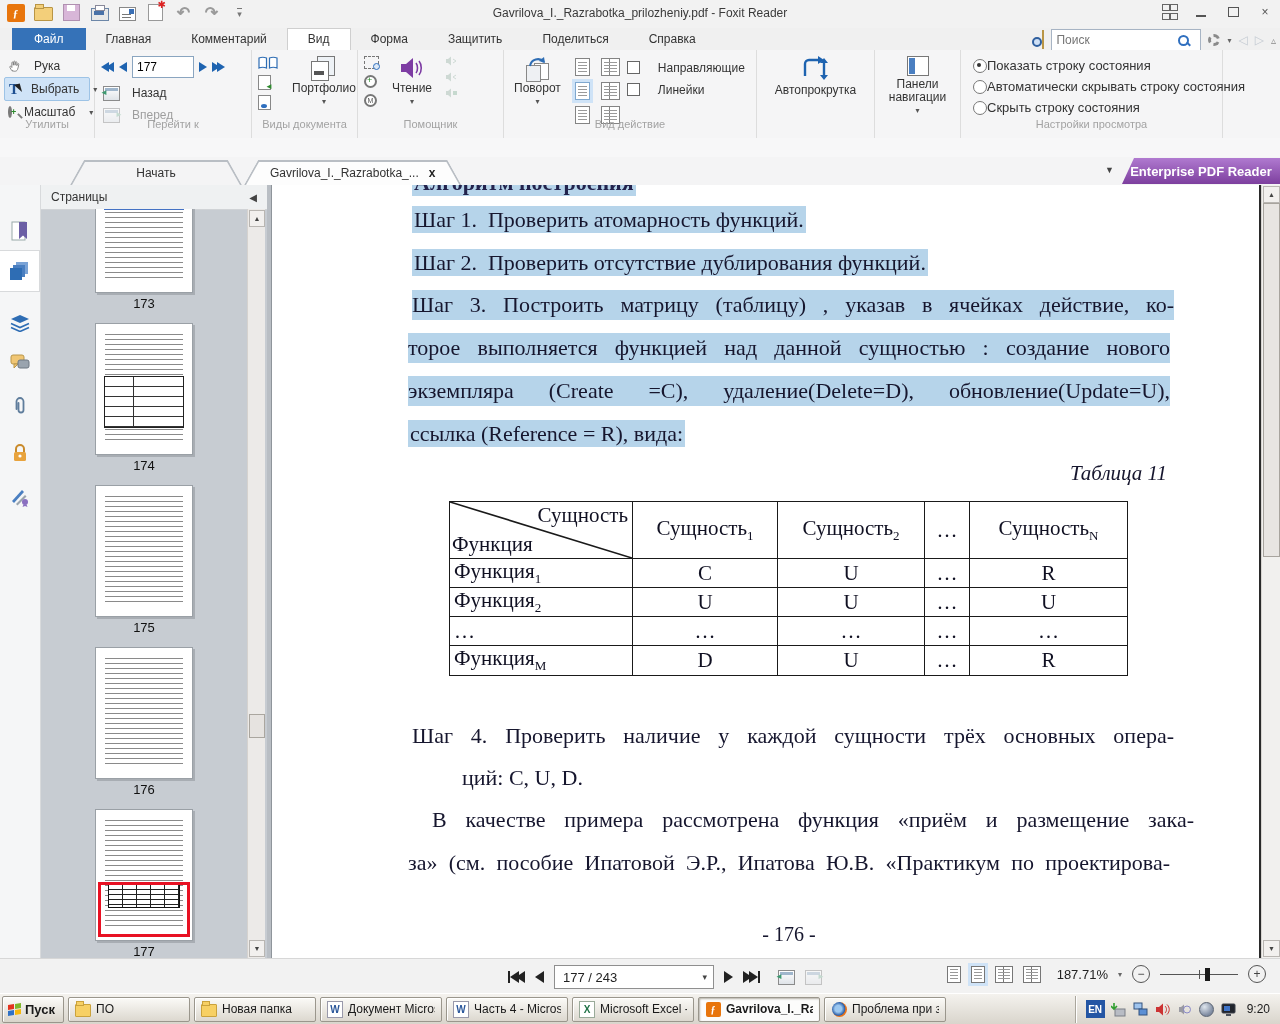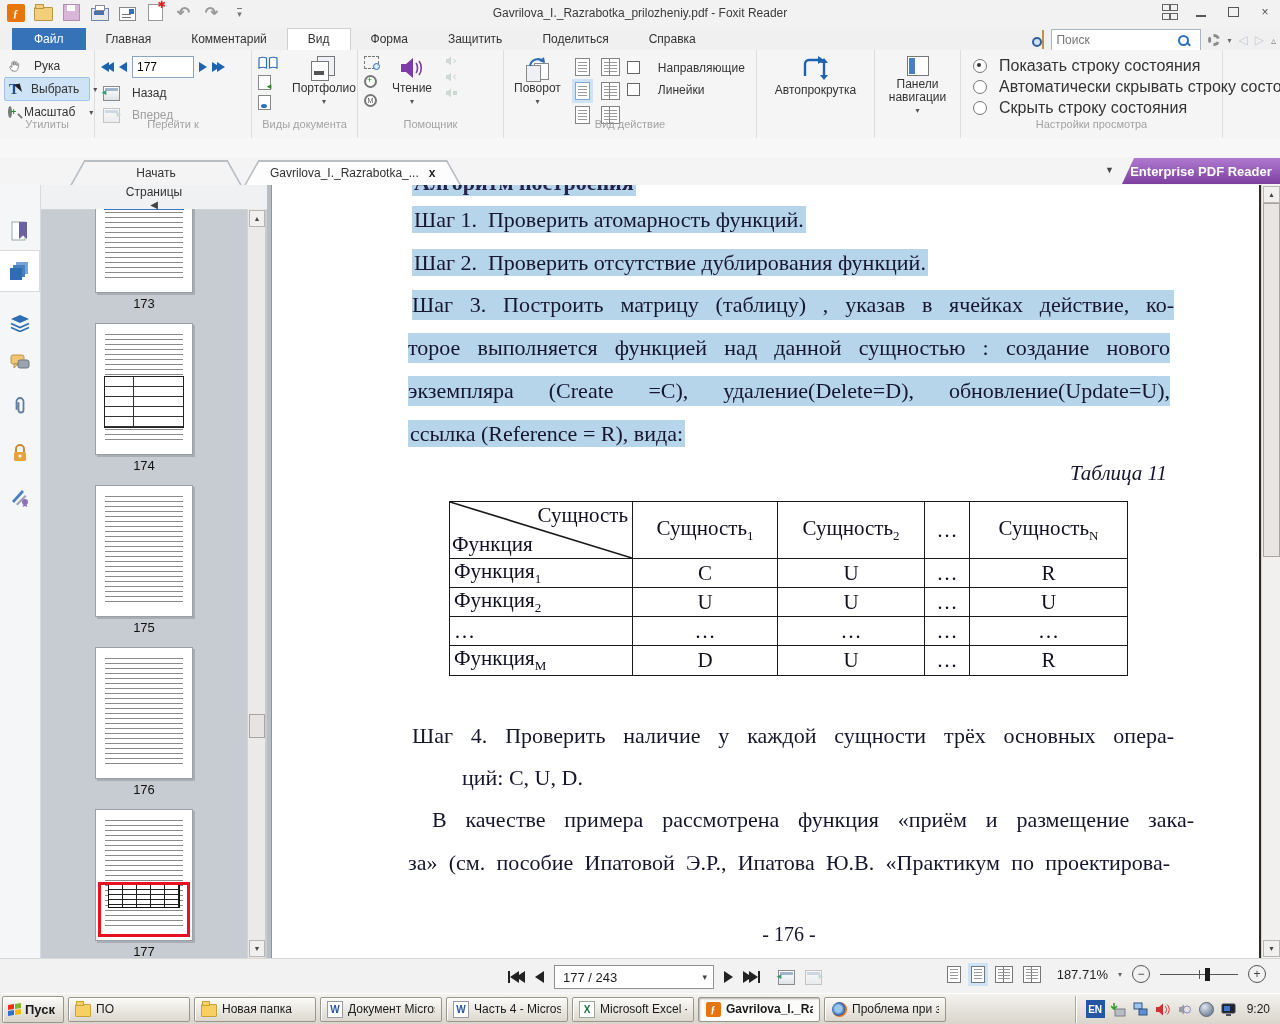--- a/index.html
+++ b/index.html
@@ -113,21 +113,21 @@
       background:repeating-linear-gradient(180deg,#9a9a9a 0 1px,transparent 1px 3px);}
   .lay.two{width:17px;background:linear-gradient(90deg,#fff 7px,#848484 7px 8px,#fff 8px);}
   .lay.sel2{outline:3px solid #cfe3f7;border-color:#7fa8cf;}
   .lay.split:before{background:repeating-linear-gradient(180deg,#9a9a9a 0 1px,transparent 1px 3px);height:5px;}
   .lay.split:after{content:'';position:absolute;left:2px;right:2px;bottom:2px;height:5px;background:repeating-linear-gradient(180deg,#9a9a9a 0 1px,transparent 1px 3px);}
   .chkrow{display:flex;align-items:center;gap:18px;font-size:12px;color:#333;height:19px;}
   .chk{width:11px;height:11px;border:1px solid #666;background:#fff;}
   .ic-autoscroll{width:28px;height:26px;}
   .ic-navpanel{width:20px;height:18px;border:1px solid #777;background:#fff;position:relative;}
   .ic-navpanel:before{content:'';position:absolute;left:1px;top:1px;bottom:1px;width:6px;background:#4a7fc1;}
-  .radiorow{display:flex;align-items:center;gap:12px;font-size:16px;color:#333;height:19px;white-space:nowrap;}
+  .radiorow{display:flex;align-items:center;gap:0;font-size:13px;color:#333;height:19px;white-space:nowrap;}
   .radio{width:12px;height:12px;border:1px solid #777;border-radius:50%;background:#fff;position:relative;flex:none;}
   .radio.sel:after{content:'';position:absolute;left:3px;top:3px;width:4px;height:4px;background:#333;border-radius:50%;}
 
   
   #gapstrip{position:absolute;left:0;top:138px;width:1280px;height:19px;background:#f7f7f8;}
   #doctabrow{position:absolute;left:0;top:157px;width:1280px;height:28px;background:#f4f4f5;border-bottom:1px solid #c9cdd1;}
   #doctabs{position:absolute;left:70px;top:3px;display:flex;height:25px;gap:2px;}
   .dtab{position:relative;min-width:120px;padding:0 26px;display:flex;align-items:center;justify-content:center;font-size:12px;color:#333;
         background:#f4f4f5;clip-path:polygon(0 100%,14px 0,calc(100% - 14px) 0,100% 100%);}
   .dtab .edge{position:absolute;inset:0;clip-path:polygon(0 100%,2px 100%,15px 2px,calc(100% - 15px) 2px,calc(100% - 2px) 100%,100% 100%,calc(100% - 14px) 0,14px 0);background:#b9bec4;}
@@ -138,21 +138,21 @@
   #banner{position:absolute;right:0;top:1px;width:158px;height:26px;background:linear-gradient(180deg,#b07ad0,#7d3f9e);
           clip-path:polygon(12px 0,100% 0,100% 100%,0 100%);display:flex;align-items:center;justify-content:center;
           color:#fff;font-size:13px;font-weight:bold;}
 
   
   #main{position:absolute;left:0;top:185px;width:1280px;height:773px;display:flex;}
   #iconstrip{width:40px;background:#f5f6f7;border-right:1px solid #d8dadc;position:relative;flex:none;}
   .stripicon{position:absolute;left:0;width:39px;height:40px;display:flex;align-items:center;justify-content:center;}
   .stripicon.active{background:#fff;outline:1px solid #d8dadc;}
   #thumbpanel{width:226px;background:#c7ccd2;position:relative;flex:none;}
-  #panelhdr{height:24px;background:#eff1f2;border-bottom:1px solid #d0d3d6;display:flex;align-items:center;justify-content:space-between;padding:0 10px;font-size:12px;color:#333;flex-direction:column;}
+  #panelhdr{height:24px;background:#eff1f2;border-bottom:1px solid #d0d3d6;display:flex;align-items:center;justify-content:space-between;padding:0 10px;font-size:12px;color:#333;}
   #panelhdr .col{color:#444;font-size:10px;}
   #thumbscroll{position:absolute;right:2px;top:24px;bottom:0;width:17px;background:#eceae8;border-left:1px solid #d5d2cf;}
   .sbarrow{position:absolute;left:1px;width:14px;height:15px;background:#f2f0ee;border:1px solid #b9b6b2;font-size:7px;color:#444;display:flex;align-items:center;justify-content:center;}
   #thumbthumb{position:absolute;left:1px;top:505px;width:14px;height:22px;background:#e6e3e0;border:1px solid #aaa69f;}
   #thumblist{position:absolute;left:0;right:20px;top:24px;bottom:0;overflow:hidden;}
   .thumbitem{width:100%;display:flex;flex-direction:column;align-items:center;}
   .thumb{width:96px;height:130px;background:#fff;border:1px solid #9aa0a6;box-shadow:2px 2px 0 #a8adb3;position:relative;flex:none;}
   .thumb:before{content:'';position:absolute;left:9px;right:9px;top:10px;bottom:12px;
       background:repeating-linear-gradient(180deg,#8a8a8a 0 1px,transparent 1px 5px);}
   .th-blue{position:absolute;left:8px;right:8px;top:8px;height:38px;background:#fff;border:1px solid #4472c4;

